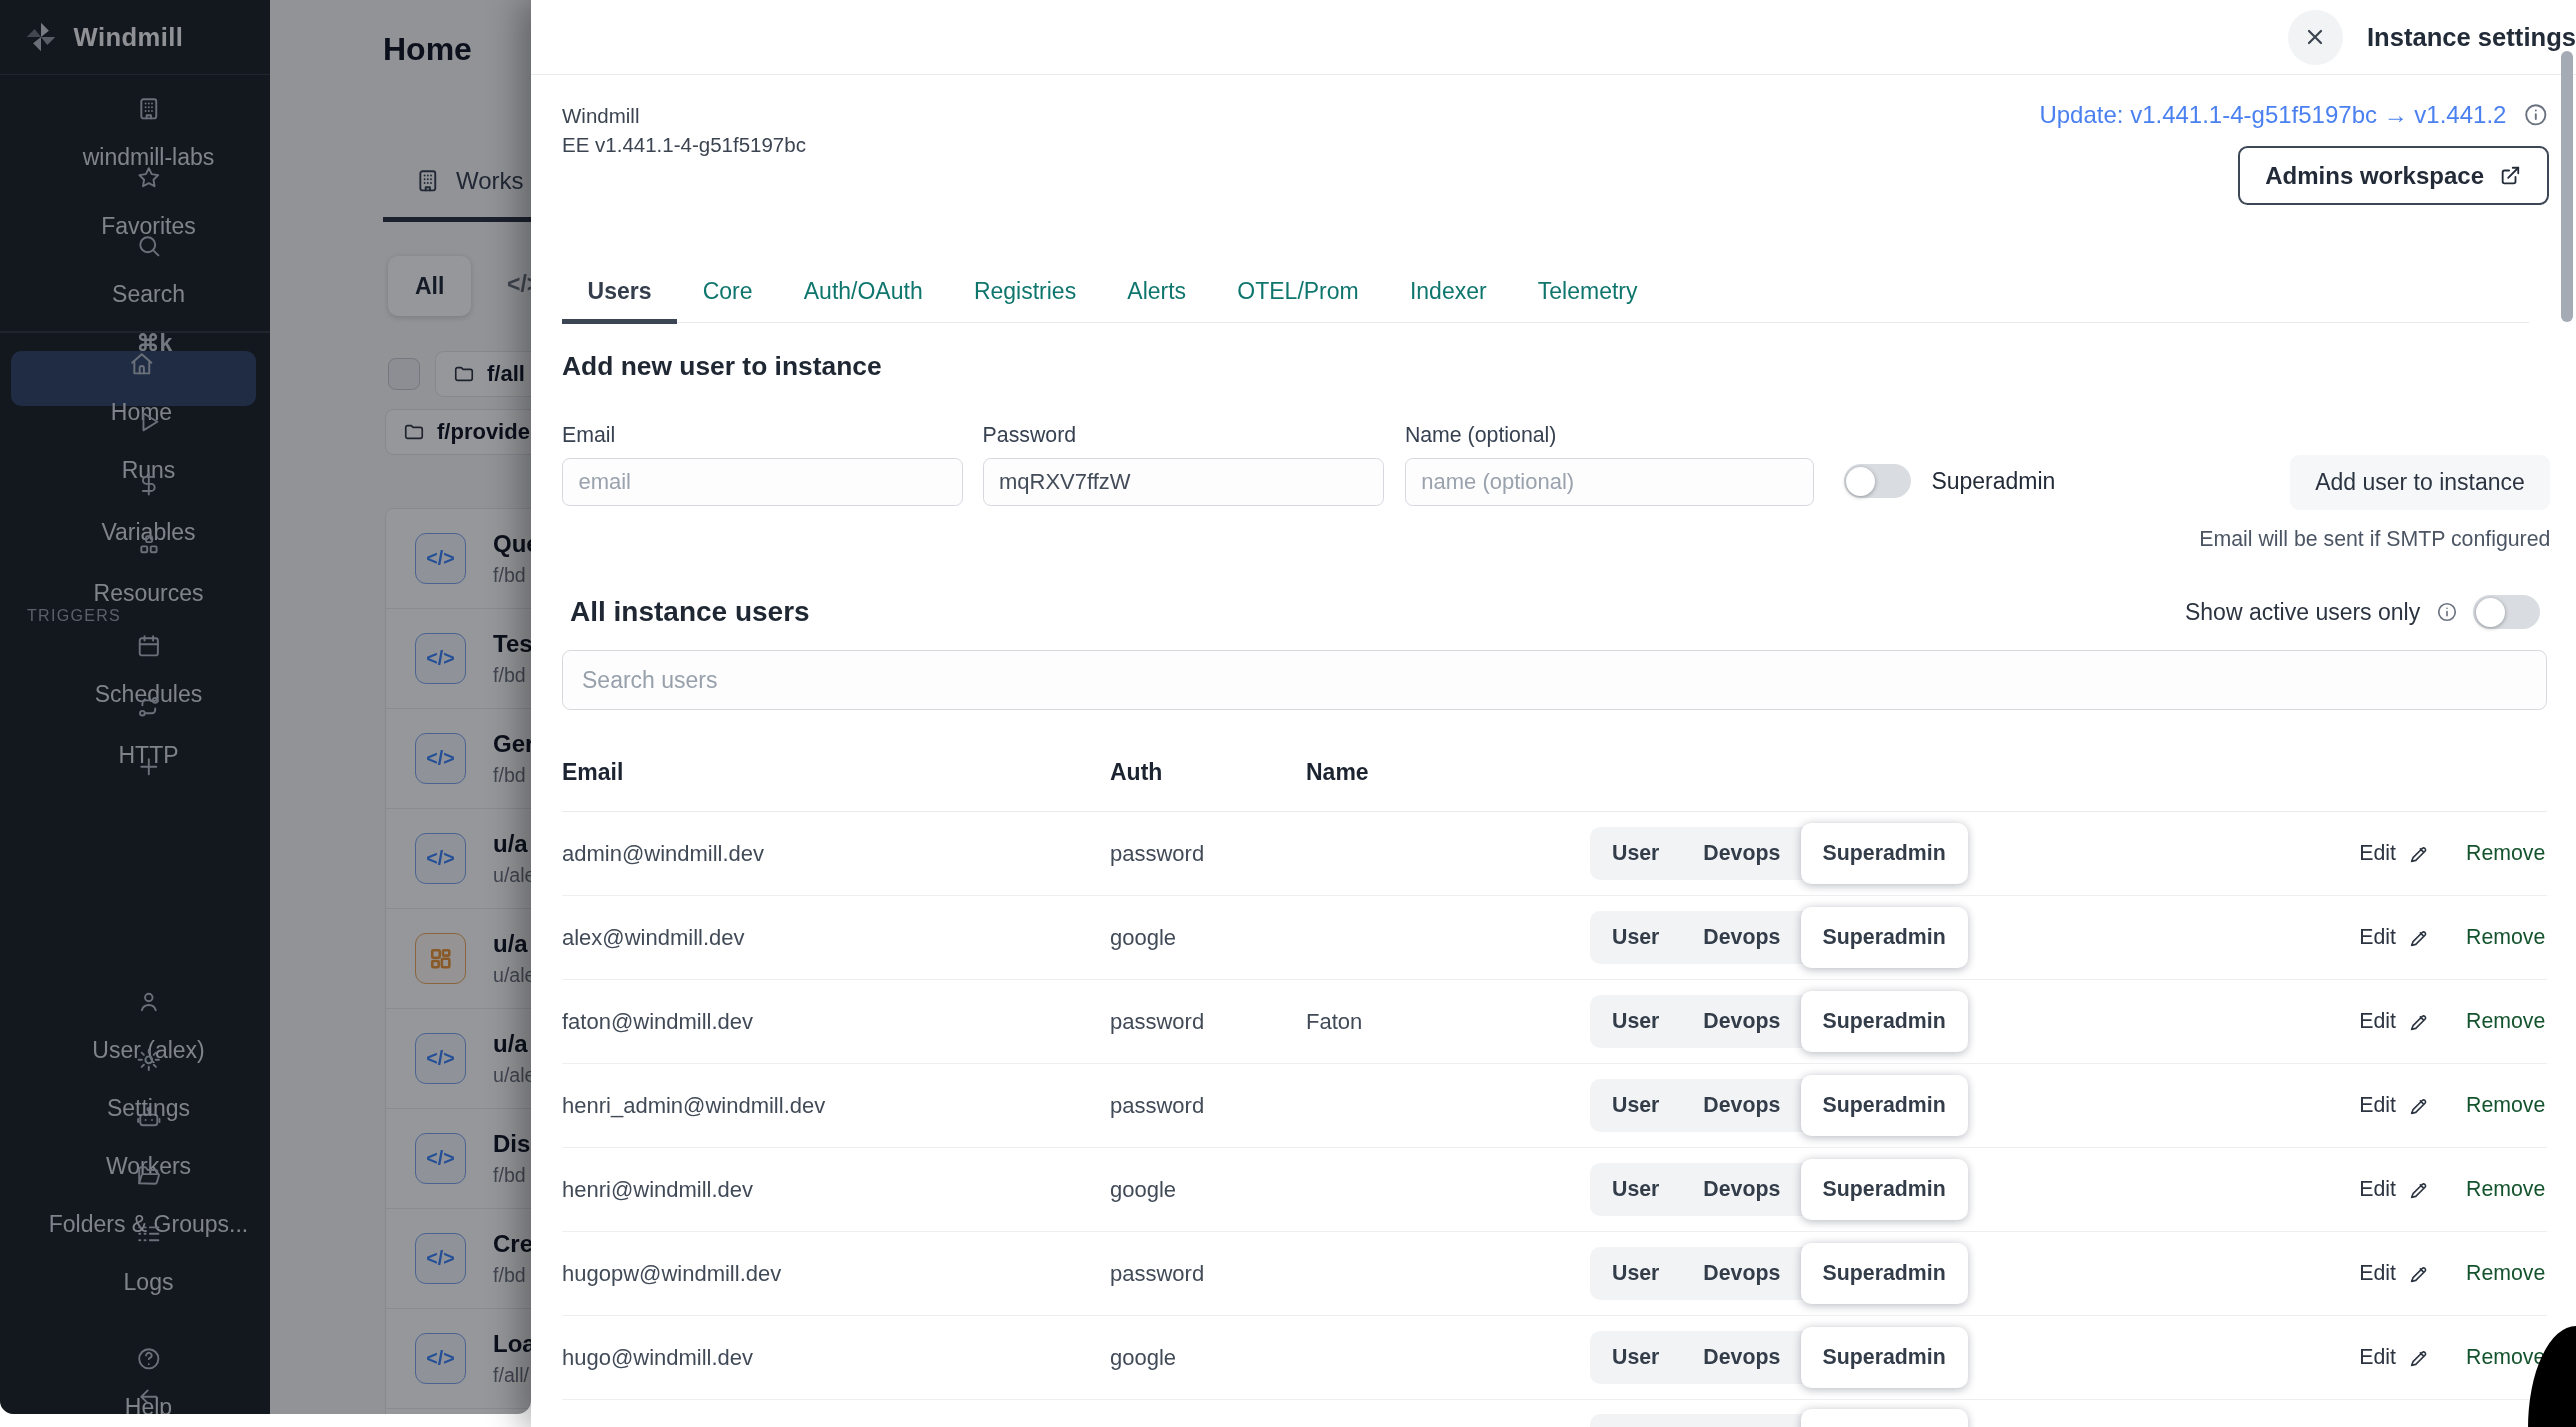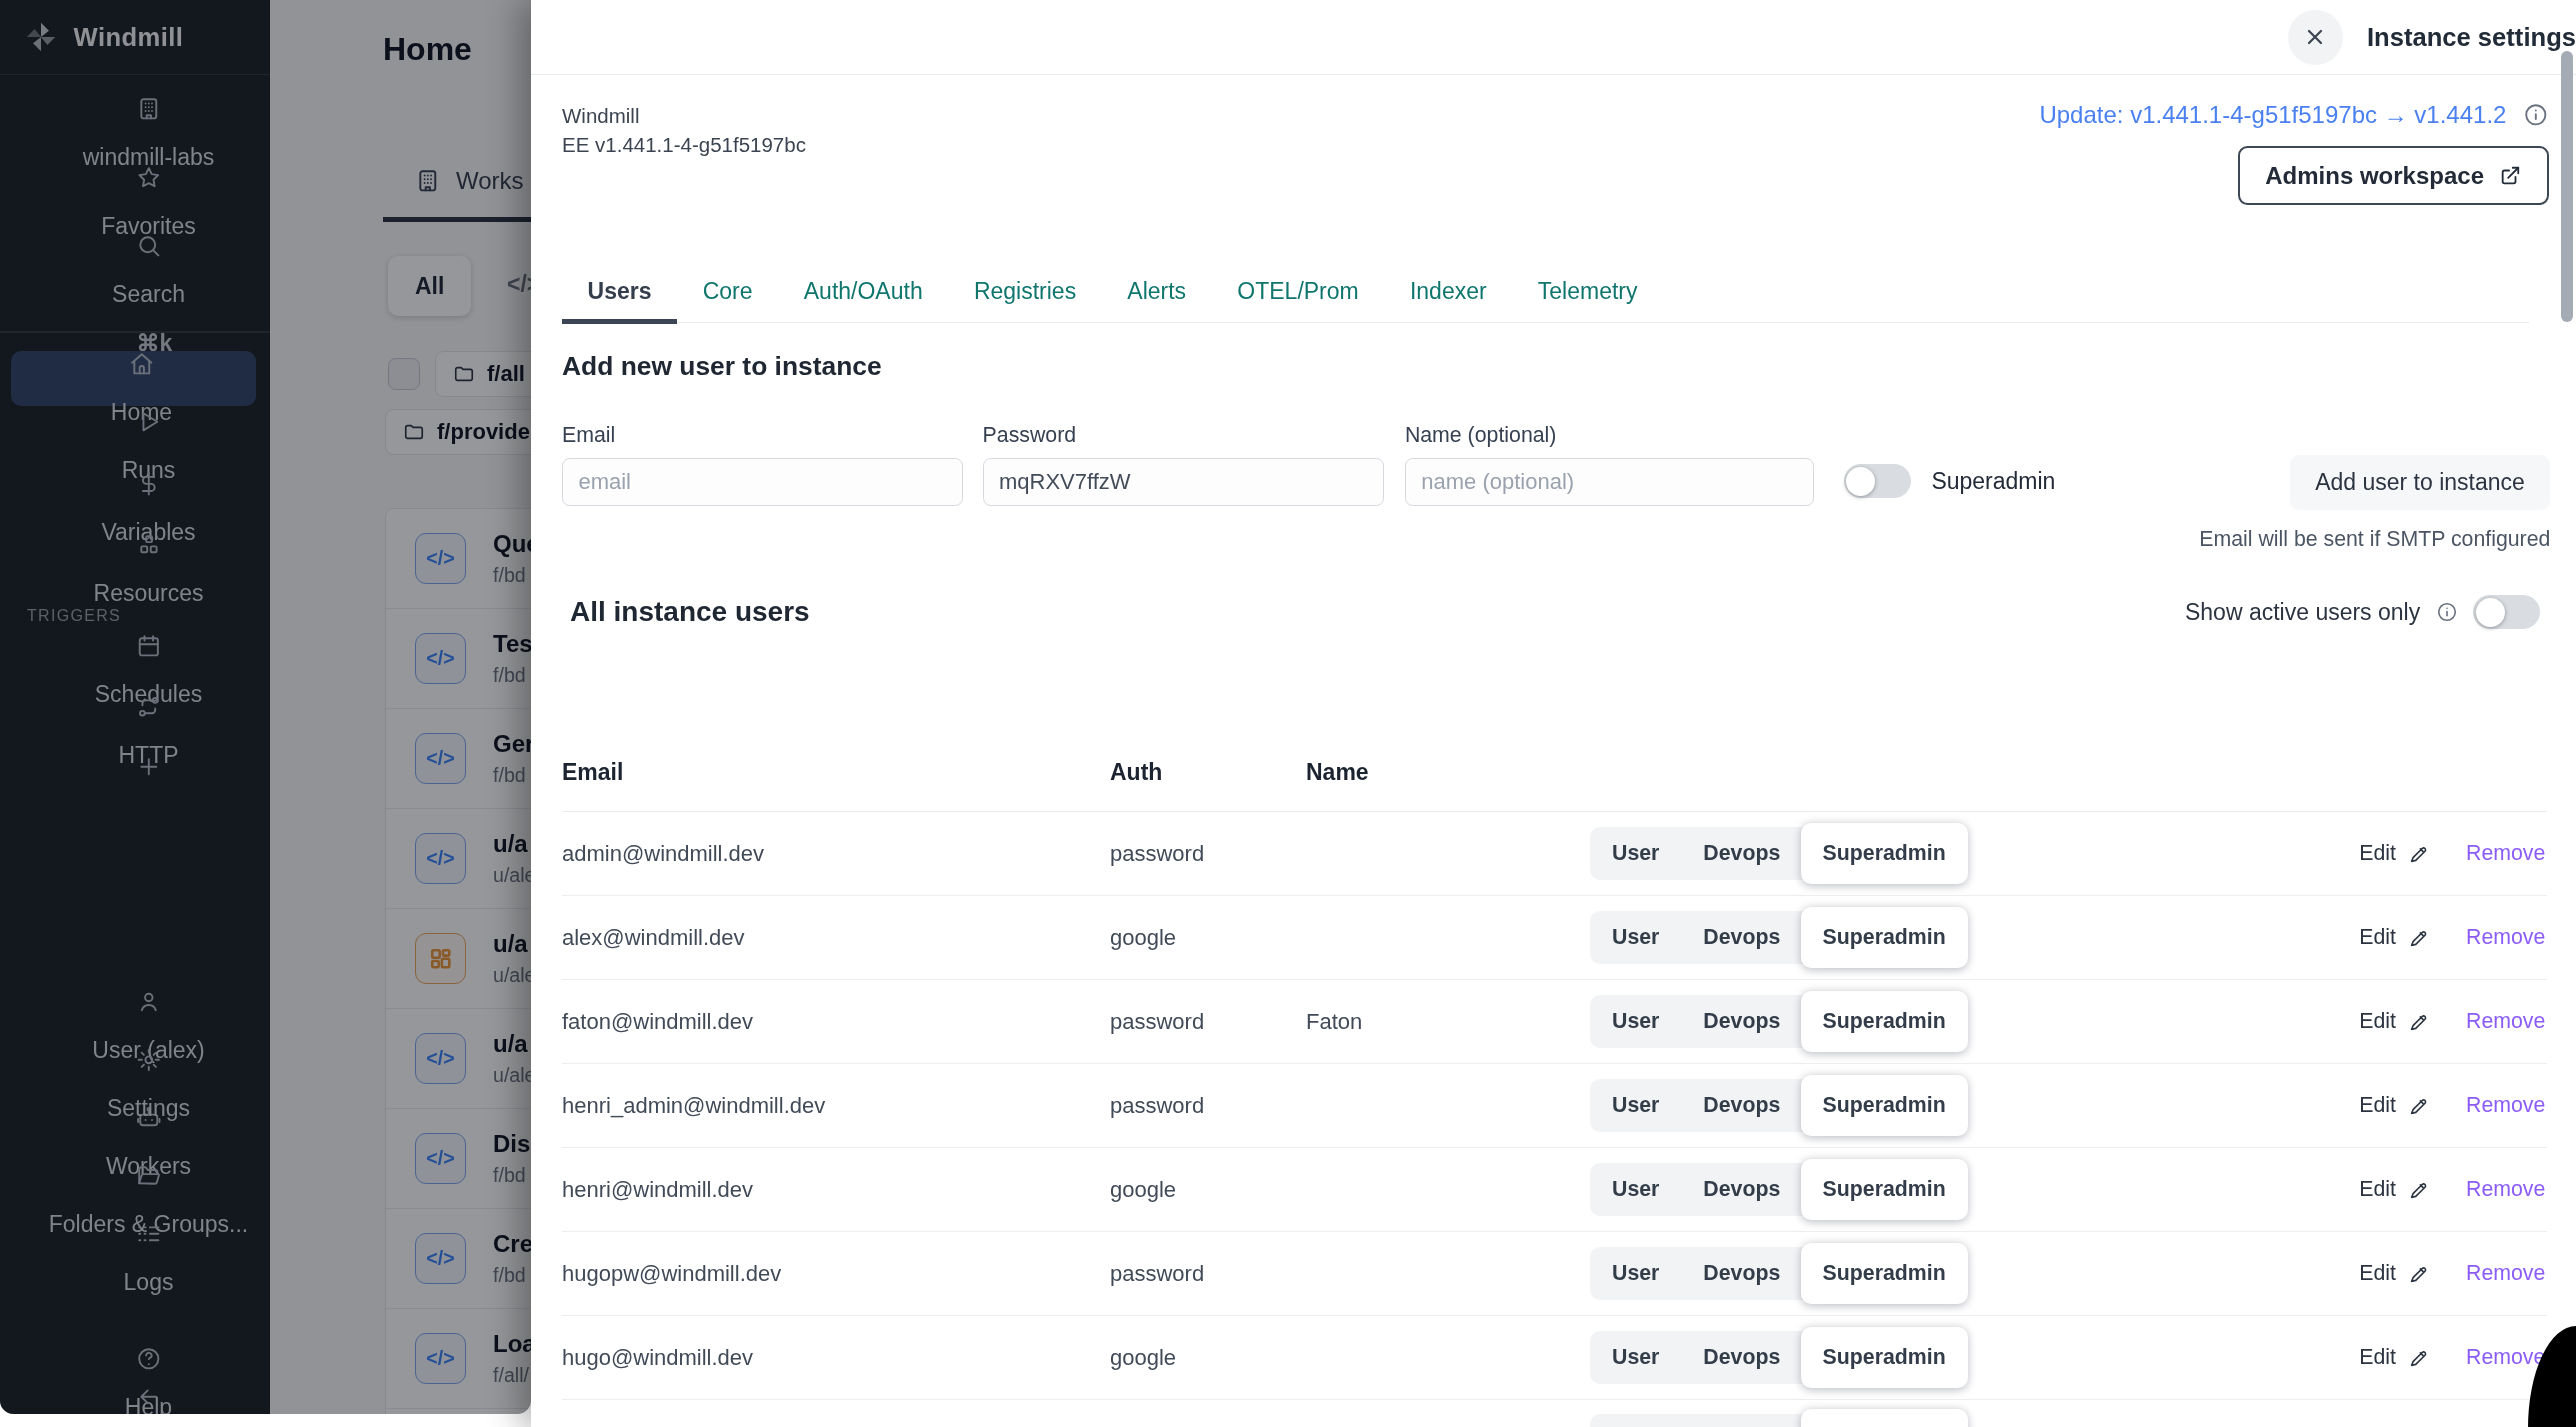--- a/index.html
+++ b/index.html
@@ -113,21 +113,21 @@
   .t-head { height:68px; border-bottom:1.7px solid #e8eaed; align-items:start; padding-top:15.4px; }
   .t-head > div { font-size:23px; font-weight:700; color:#1b2430; }
   .t-row { height:84px; border-bottom:1.7px solid #eceef0; font-size:22px; color:#414a57; }
   .t-cell-actions { display:flex; align-items:center; }
   .seg { display:flex; background:#f2f3f5; border-radius:10.2px; height:53px; align-items:stretch; width:max-content; }
   .seg .opt { display:flex; align-items:center; padding:0 22px; font-size:21.3px; font-weight:600; color:#333c49; cursor:pointer; }
   .seg .opt.selected { background:#fff; border-radius:10.2px; margin:-4.3px -1.7px; padding:4.3px 22px;
                        box-shadow:0 1.7px 8.5px rgba(15,23,42,.28); }
   .edit-grp { margin-left:auto; display:flex; align-items:center; gap:12px; cursor:pointer; color:#2b3440; }
   .edit-grp .elabel { font-size:21.3px; font-weight:500;text-align:right; }
-  .remove-link { margin-left:36px; margin-right:1.7px; font-size:21.3px; font-weight:500; color:#8b5cf6; cursor:pointer; }
+  .remove-link { margin-left:36px; margin-right:1.7px; font-size:21.3px; font-weight:500; color:#14532d; cursor:pointer; }
   .t-partial { height:34px; overflow:hidden; align-items:start; padding-top:13.6px; }
 
   .scroll-thumb { position:absolute; right:2.6px; top:51px; width:12.8px; height:271px; border-radius:6.8px;
                   background:#a4abb5; z-index:30; cursor:pointer; }
   .cursor-corner { position:absolute; right:0; bottom:0; width:48px; height:102px; background:#000;
                    border-top-left-radius:48px 102px; z-index:50; }
 </style>
 </head>
 <body>
 
@@ -491,20 +491,23 @@
         <svg class="ic-sm info-ic" viewBox="0 0 24 24" fill="none" stroke="currentColor" stroke-width="1.8" stroke-linecap="round">
           <circle cx="12" cy="12" r="9"></circle>
             <path d="M12 8h.01M12 11.5V16"></path>
         </svg>
         <div class="toggle">
             <div class="knob"></div>
           </div>
       </div>
     </div>
 
+    <div class="d-search">
+      <input type="text" placeholder="Search users" style="">
+    </div>
 
     <div class="d-table">
       <div class="t-head">
         <div>Email</div>
         <div>Auth</div>
         <div>Name</div>
         <div></div>
       </div>
 
       <div class="t-row">

